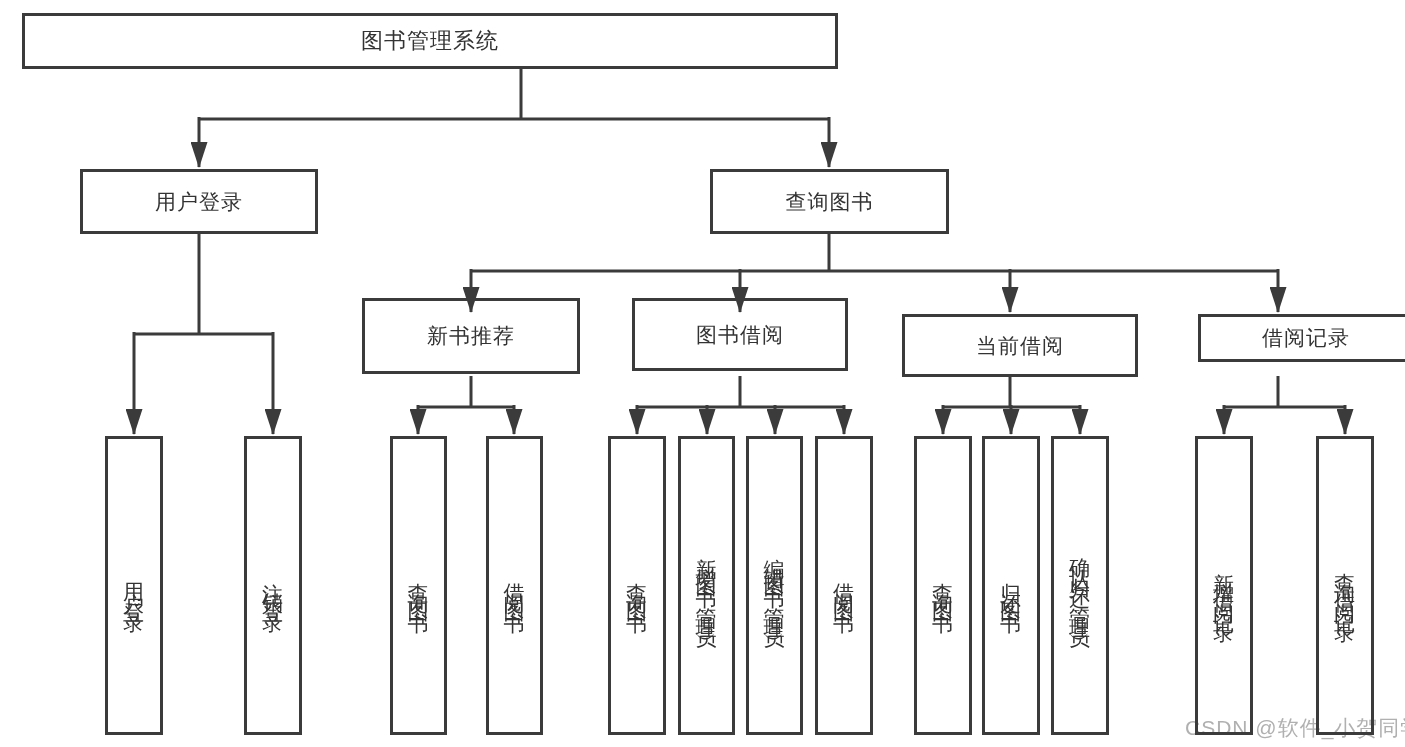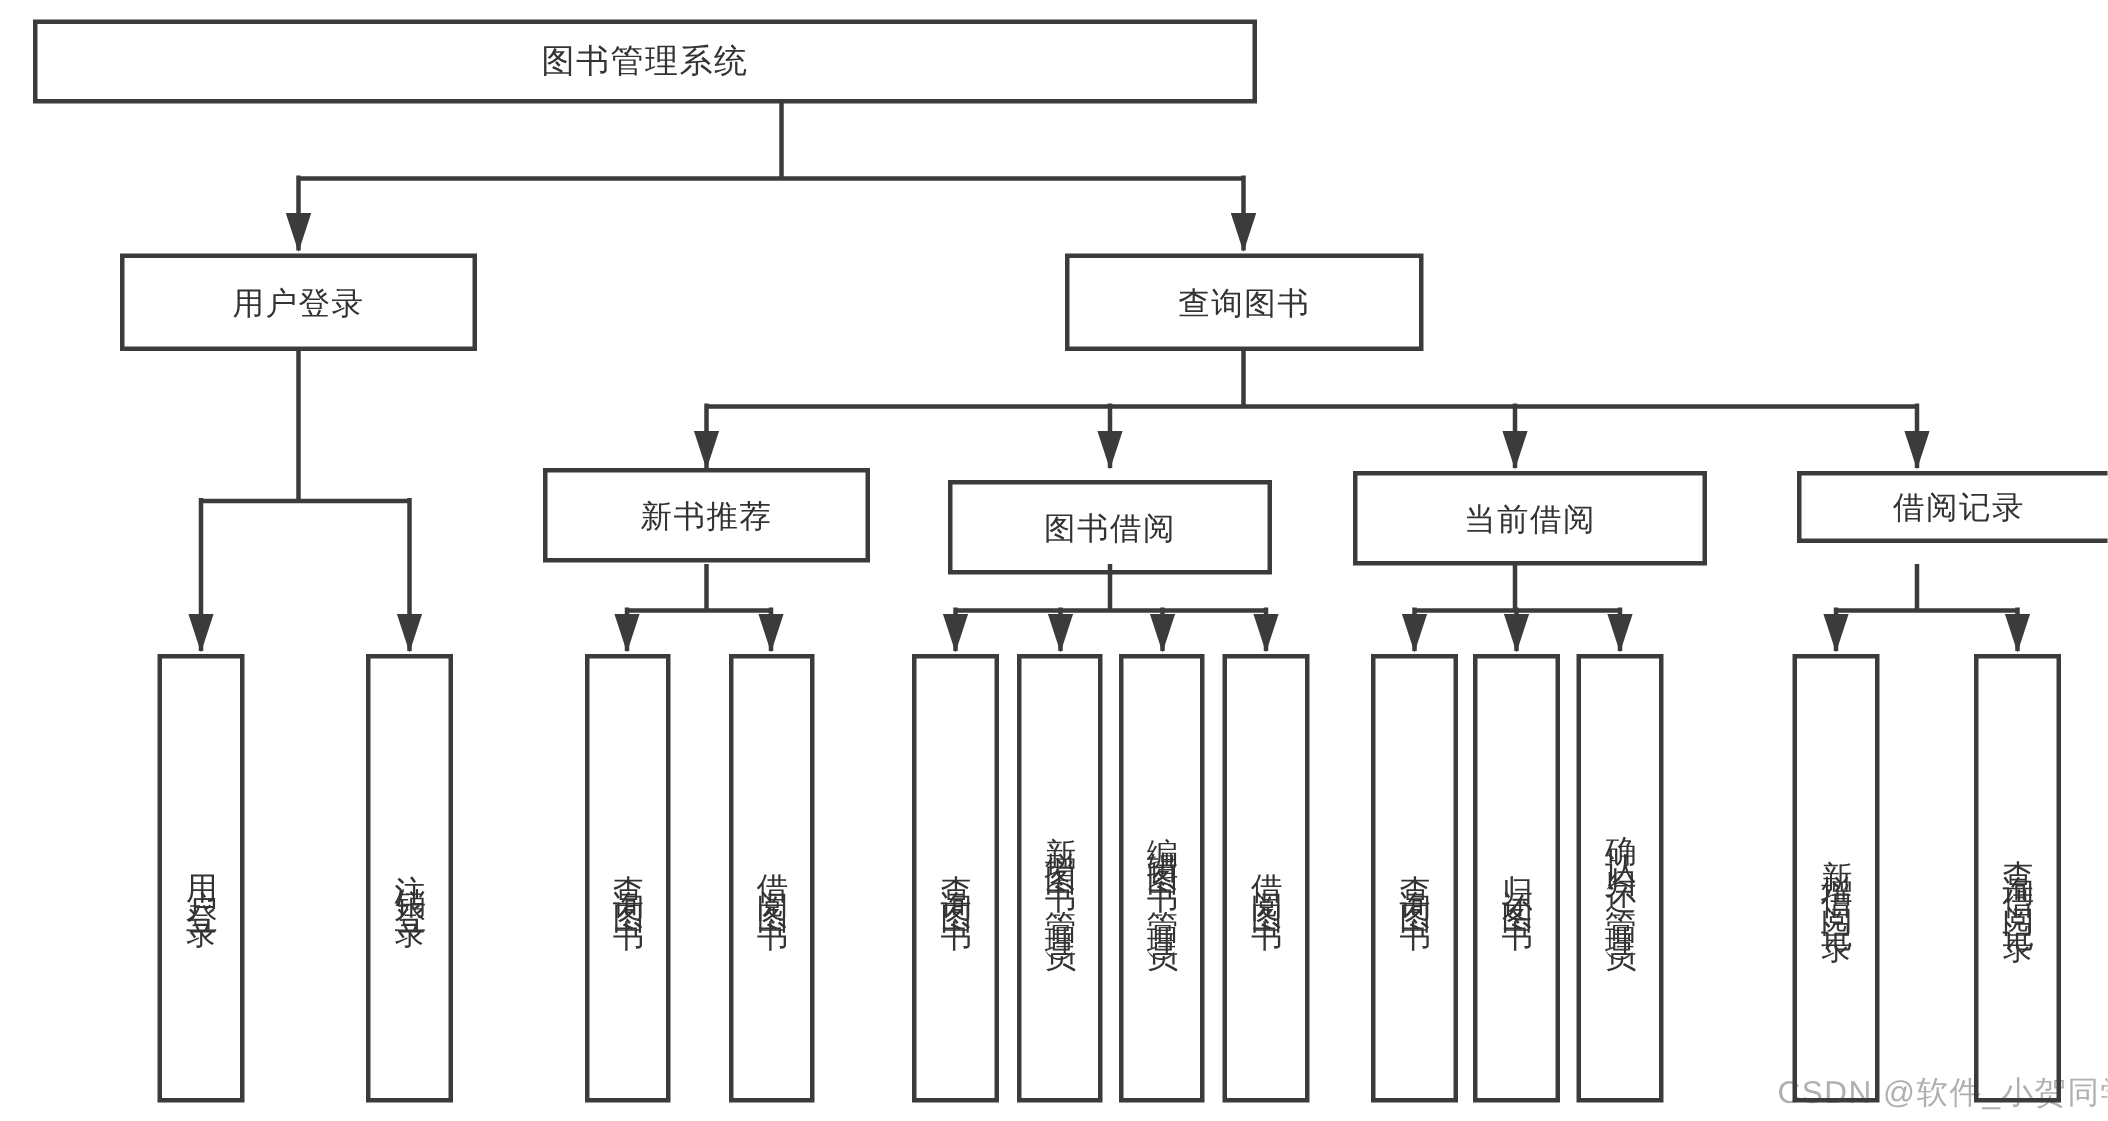--- a/index.html
+++ b/index.html
@@ -120,22 +120,22 @@
       <line class="wire" x1="1224" y1="405" x2="1224" y2="434" marker-end="url(#arrow)"></line>
       <line class="wire" x1="1345" y1="405" x2="1345" y2="434" marker-end="url(#arrow)"></line>
     </g>
   </svg>
 
   <div class="node hnode root-node" style="left:22px; top:13px; width:816px; height:56px">图书管理系统</div>
 
   <div class="node hnode" style="left:80px; top:169px; width:238px; height:65px">用户登录</div>
   <div class="node hnode" style="left:710px; top:169px; width:239px; height:65px">查询图书</div>
 
-  <div class="node hnode" style="left:362px; top:312px; width:218px; height:63px">新书推荐</div>
-  <div class="node hnode" style="left:632px; top:320px; width:216px; height:63px">图书借阅</div>
+  <div class="node hnode" style="left:362px; top:298px; width:218px; height:76px">新书推荐</div>
+  <div class="node hnode" style="left:632px; top:298px; width:216px; height:73px">图书借阅</div>
   <div class="node hnode" style="left:902px; top:314px; width:236px; height:63px">当前借阅</div>
   <div class="node hnode" style="left:1198px; top:314px; width:216px; height:48px">借阅记录</div>
 
   <div class="node vnode" style="left:105px; top:436px; width:58px; height:299px">用户登录</div>
   <div class="node vnode" style="left:244px; top:436px; width:58px; height:299px">注销登录</div>
 
   <div class="node vnode" style="left:390px; top:436px; width:57px; height:299px">查询图书</div>
   <div class="node vnode" style="left:486px; top:436px; width:57px; height:299px">借阅图书</div>
 
   <div class="node vnode" style="left:608px; top:436px; width:58px; height:299px">查询图书</div>

